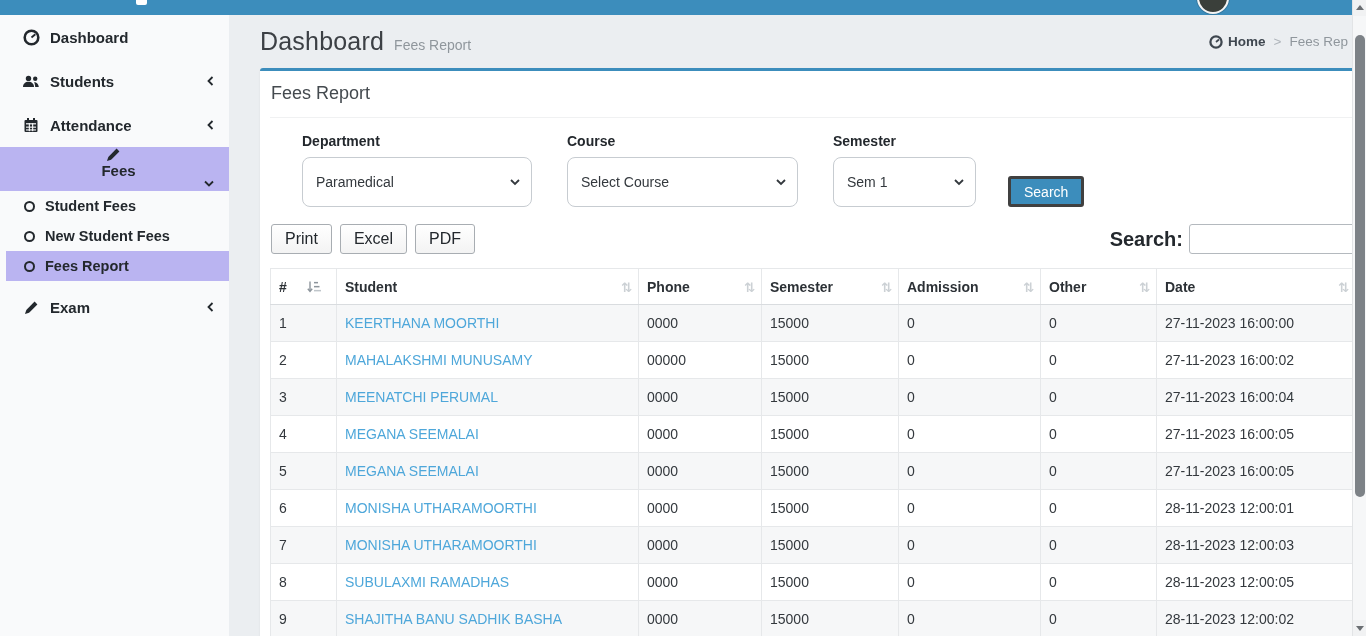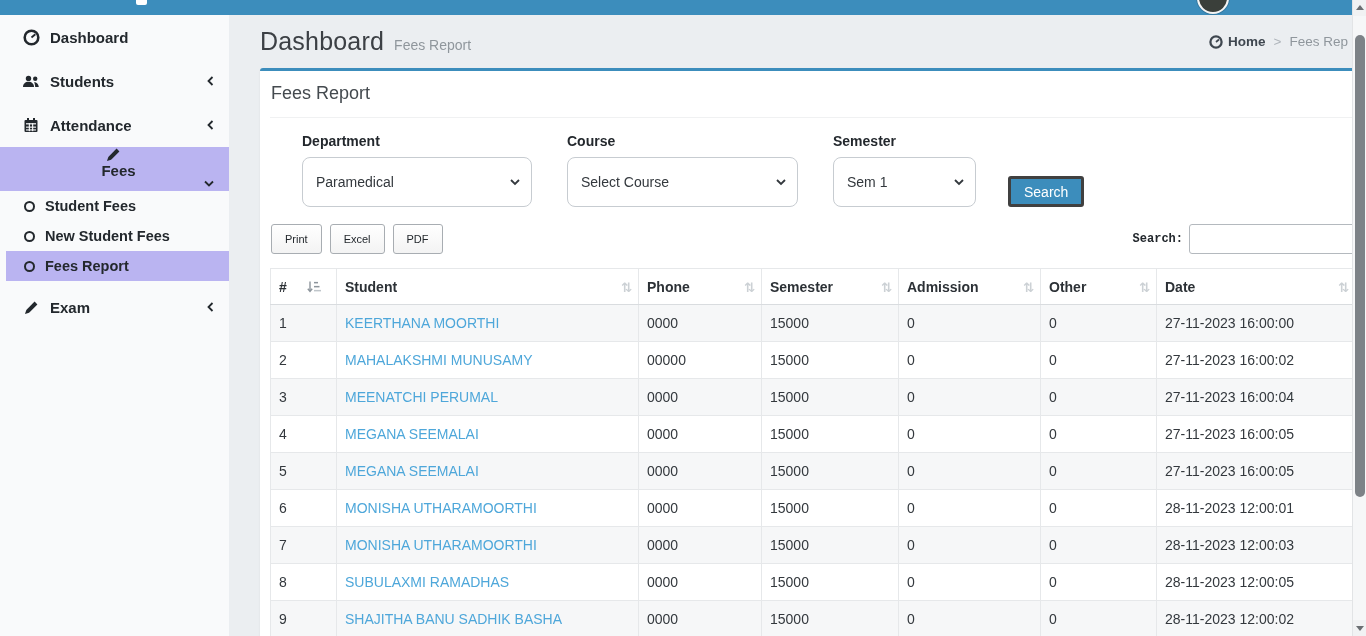--- a/index.html
+++ b/index.html
@@ -47,23 +47,23 @@
   .filter-row { display:flex; align-items:flex-end; padding:15px 0 0 32px; }
   .filter-col { margin-right:0; }
   .filter-col .flabel { font-size:14px; font-weight:700; color:#23282d; margin-bottom:8px; }
   .fake-select { position:relative; height:50px; border:1px solid #c7ccd1; border-radius:8px; background:#fff; display:flex; align-items:center; padding:0 28px 0 13px; font-size:14px; color:#33383d; cursor:pointer; }
   .fake-select .sel-chev { position:absolute; right:10px; top:50%; transform:translateY(-50%); display:flex; }
   .w-dept { width:230px; } .w-course { width:231px; } .w-sem { width:143px; }
   .col-gap { width:35px; flex:0 0 auto; }
   .btn-search { margin-left:32px; margin-top:25px; height:31px; padding:0 13px; background:#3c8dbc; border:3px solid #404040; border-radius:3px; color:#fff; font-size:14px; cursor:pointer; font-family:inherit; }
 
   .tools-row { display:flex; align-items:center; margin-top:17px; padding:0 1px; }
-  .btn-export { height:30px; padding:0 13px; margin-right:8px; background:linear-gradient(#ffffff,#f3f3f3); border:1px solid #a8adb2; border-radius:3px; font-size:11px; color:#23282d; cursor:pointer; font-family:inherit; }
+  .btn-export { height:30px; padding:0 13px; margin-right:8px; background:linear-gradient(#ffffff,#f3f3f3); border:1px solid #a8adb2; border-radius:3px; font-size:16px; color:#23282d; cursor:pointer; font-family:inherit; }
   .search-group { margin-left:auto; display:flex; align-items:center; }
-  .search-group label { font-size:12px; font-weight:700; color:#23282d; margin-right:6px;font-family:Liberation Mono, monospace; }
+  .search-group label { font-size:20px; font-weight:700; color:#23282d; margin-right:6px; }
   .search-group input { width:166px; height:30px; border:1px solid #b4b9be; border-radius:3px; padding:0 8px; font-size:14px; font-family:inherit; background:#fff; }
 
   
   table.fees { width:100%; border-collapse:collapse; margin-top:14px; table-layout:fixed; font-size:14px; color:#33383d; }
   table.fees th, table.fees td { border:1px solid #e6e8ea; padding:9px 8px 9px 8px; text-align:left; overflow:hidden; white-space:nowrap; }
   table.fees th { font-weight:700; color:#2c3136; position:relative; border-bottom:1px solid #d9dcdf; padding-right:24px; height:36px; }
   table.fees tbody tr:nth-child(odd) { background:#f6f7f8; }
   table.fees tbody tr { height:37px; }
   .sort-glyph { position:absolute; right:6px; top:50%; transform:translateY(-50%); color:#ccd1d5; font-size:13px; font-family:"DejaVu Sans",sans-serif; }
   .sort-amount { position:absolute; left:36px; top:50%; transform:translateY(-50%); display:flex; }

